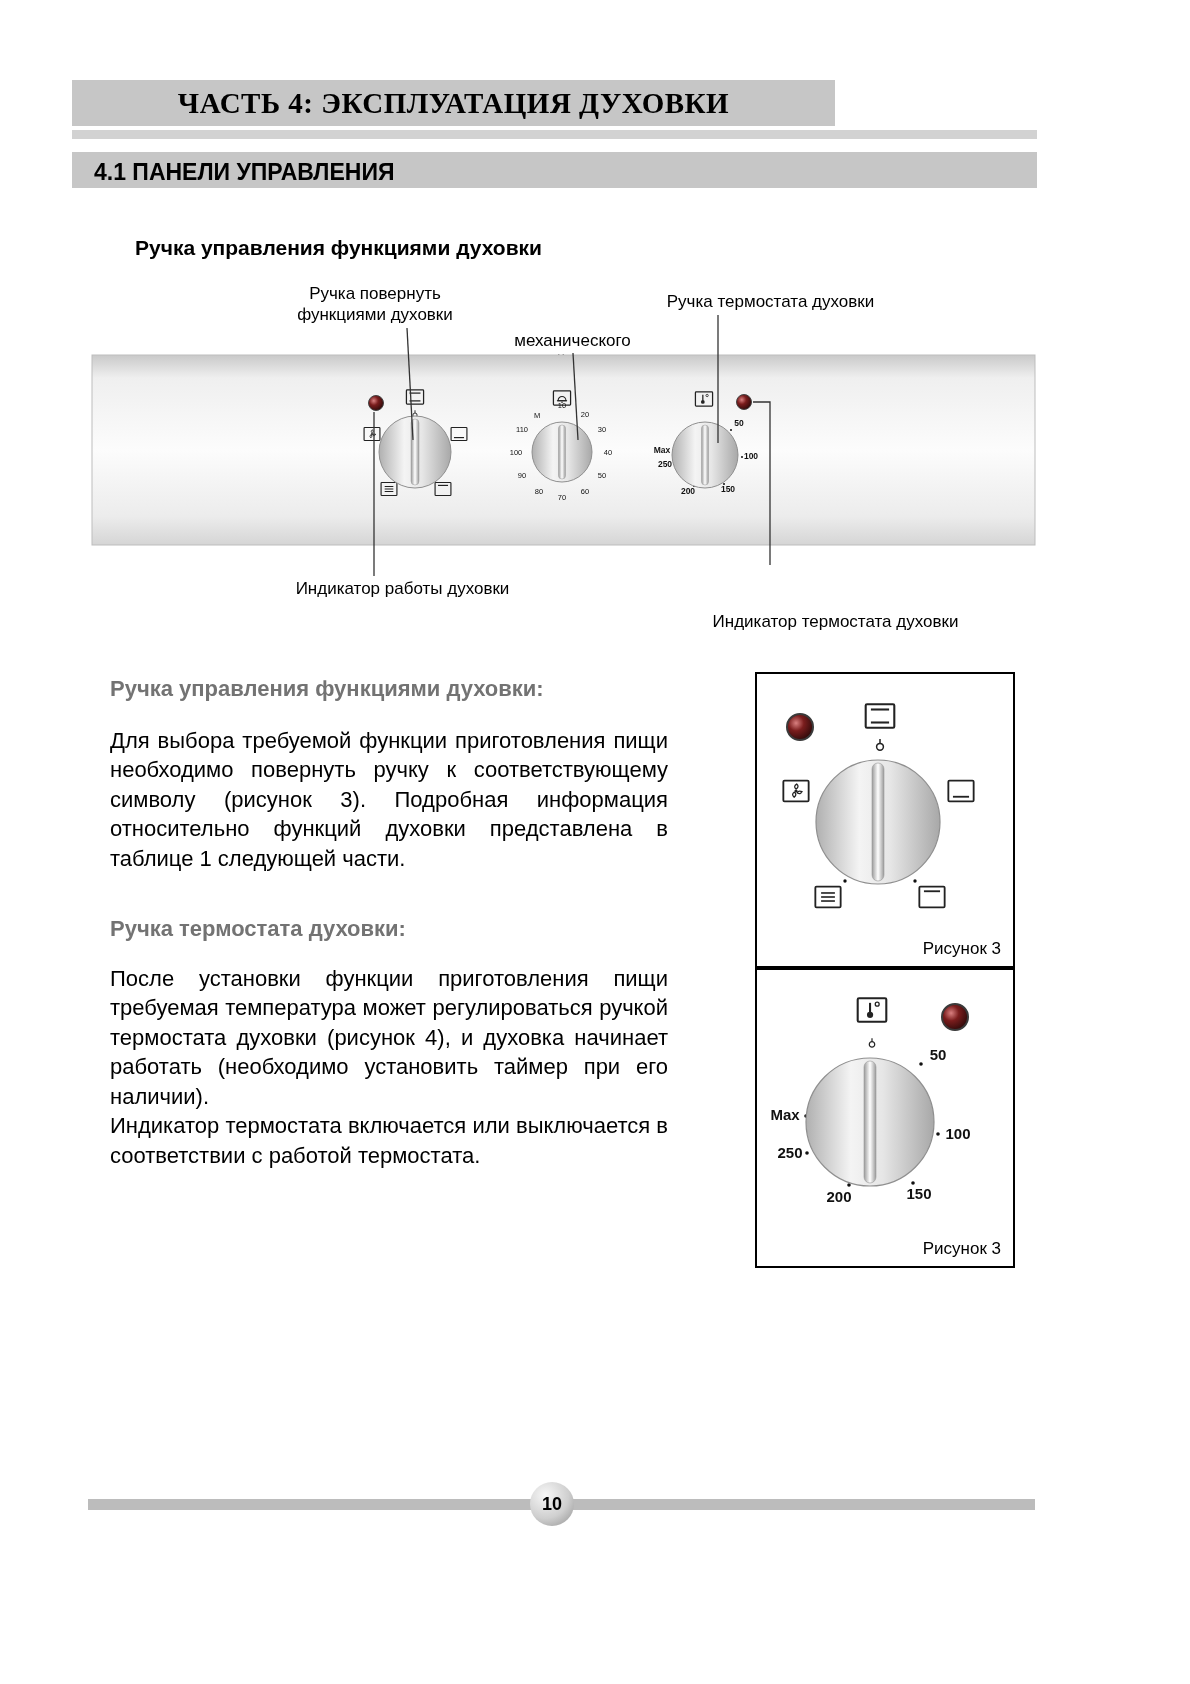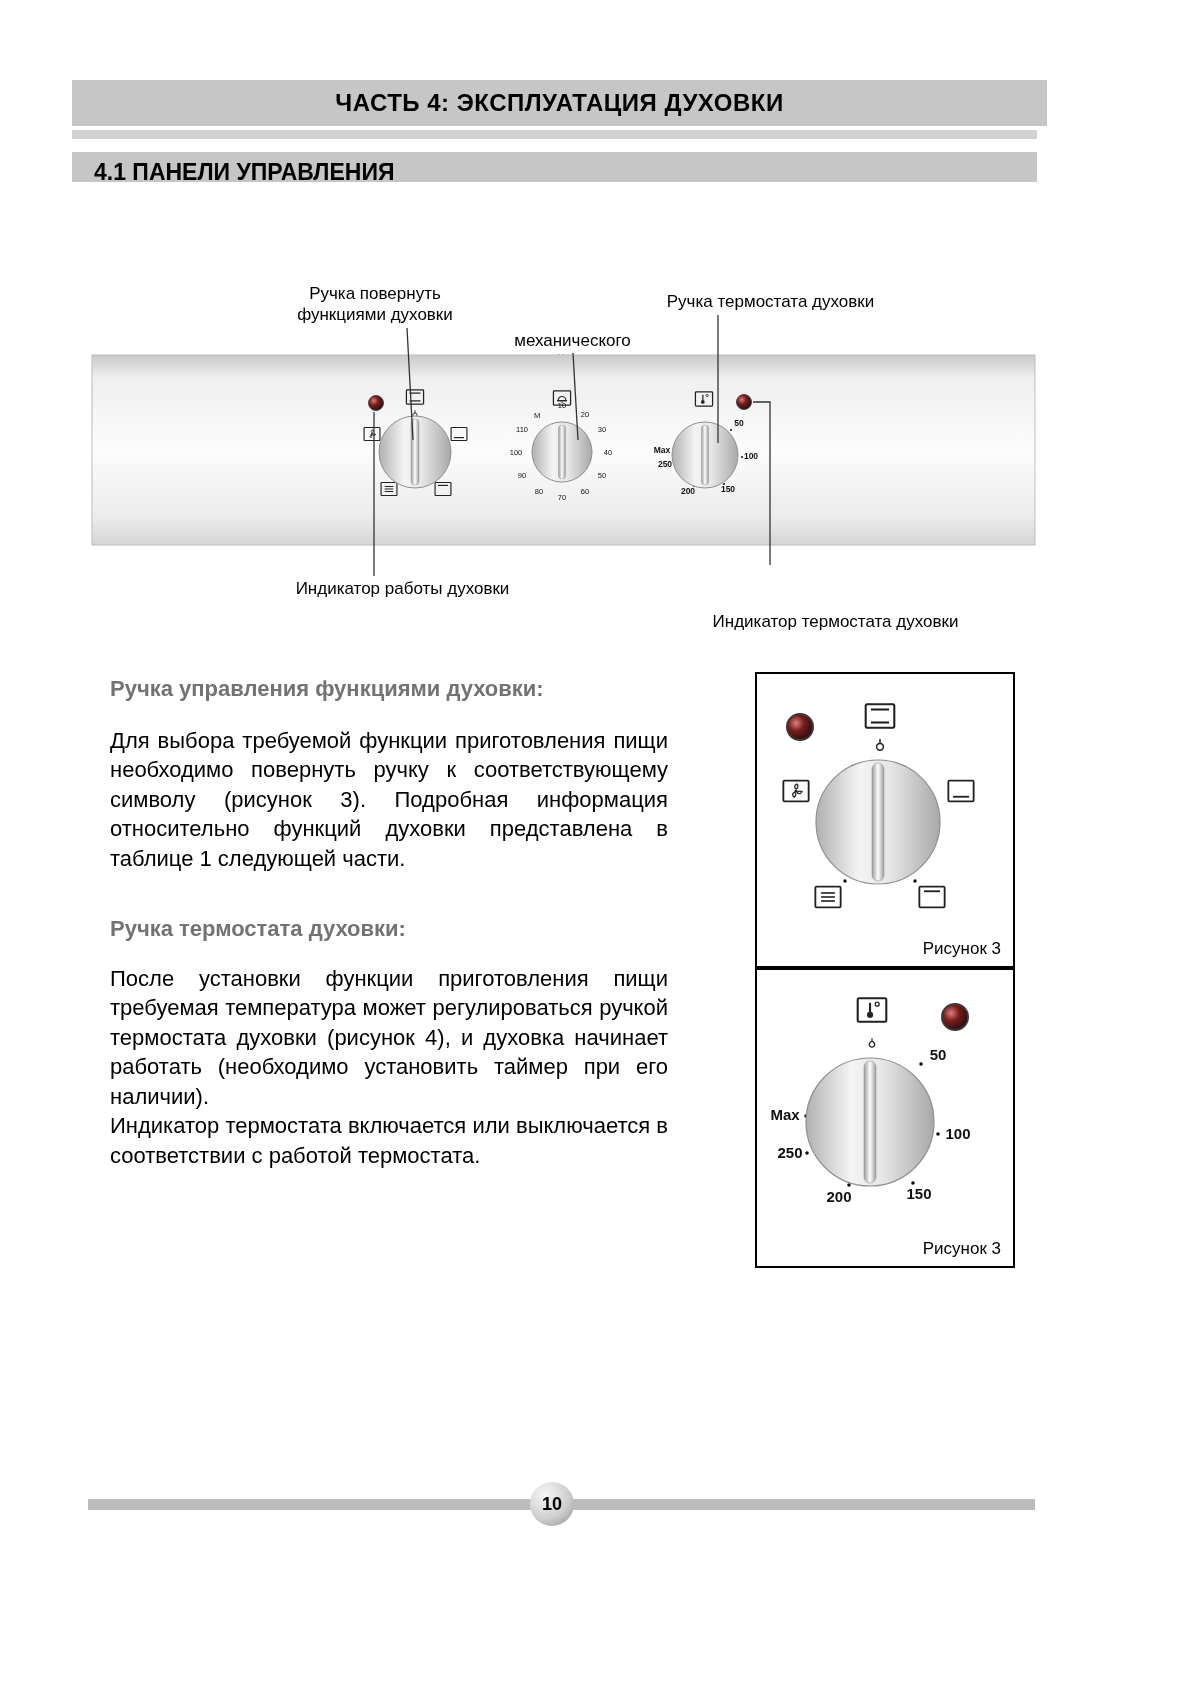--- a/index.html
+++ b/index.html
@@ -4,27 +4,27 @@
 <style>
   html,body{margin:0;padding:0;background:#888;}
   #page{
     position:relative;width:1190px;height:1684px;background:#ffffff;
     margin:0 auto;overflow:hidden;
     font-family:"Liberation Sans","DejaVu Sans",sans-serif;color:#111;
   }
   .abs{position:absolute;}
   .bar{background:#c6c6c6;}
   .title-bar{
-    left:72px;top:80px;width:975px;height:46px;
-    font-size:24px;font-weight:bold;text-align:center;line-height:46px;
-    letter-spacing:0.5px;color:#000;
+    left:72px;top:80px;width:763px;height:46px;
+    font-size:29px;font-weight:bold;text-align:center;line-height:46px;
+    letter-spacing:0.5px;color:#000;font-family:Liberation Serif, serif;
   }
   .title-underbar{left:72px;top:130px;width:965px;height:9px;background:#d2d2d2;}
   .section-bar{
-    left:72px;top:152px;width:965px;height:30px;
+    left:72px;top:152px;width:965px;height:36px;
     font-size:23px;font-weight:bold;line-height:40px;padding-left:22px;
     box-sizing:border-box;color:#000;
   }
   .subtitle{
     left:135px;top:236px;width:600px;
     font-size:21px;font-weight:bold;color:#000;
   }
   .callout{font-size:17px;text-align:center;line-height:1.25;color:#000;}
   .body-h{font-size:22px;font-weight:bold;color:#737373;}
   .body-p{font-size:22px;line-height:1.34;text-align:justify;color:#000;}
@@ -42,20 +42,21 @@
 </style>
 </head>
 <body>
 
 <div id="page">
 
   <div class="abs bar title-bar">ЧАСТЬ 4: ЭКСПЛУАТАЦИЯ ДУХОВКИ</div>
   <div class="abs title-underbar"></div>
   <div class="abs bar section-bar">4.1 ПАНЕЛИ УПРАВЛЕНИЯ</div>
 
+  <div class="abs subtitle">Ручка управления функциями духовки</div>
 
   <div class="abs callout" style="left:270px;top:283px;width:210px;">
     <div>Ручка повернуть</div>
     <div>функциями духовки</div>
   </div>
   <div class="abs callout" style="left:480px;top:330px;width:185px;">механического таймера</div>
   <div class="abs callout" style="left:663px;top:291px;width:215px;">Ручка термостата духовки</div>
   <div class="abs callout" style="left:290px;top:578px;width:225px;">Индикатор работы духовки</div>
   <div class="abs callout" style="left:708px;top:567px;width:255px;margin-top:44px;">Индикатор термостата духовки</div>
 

